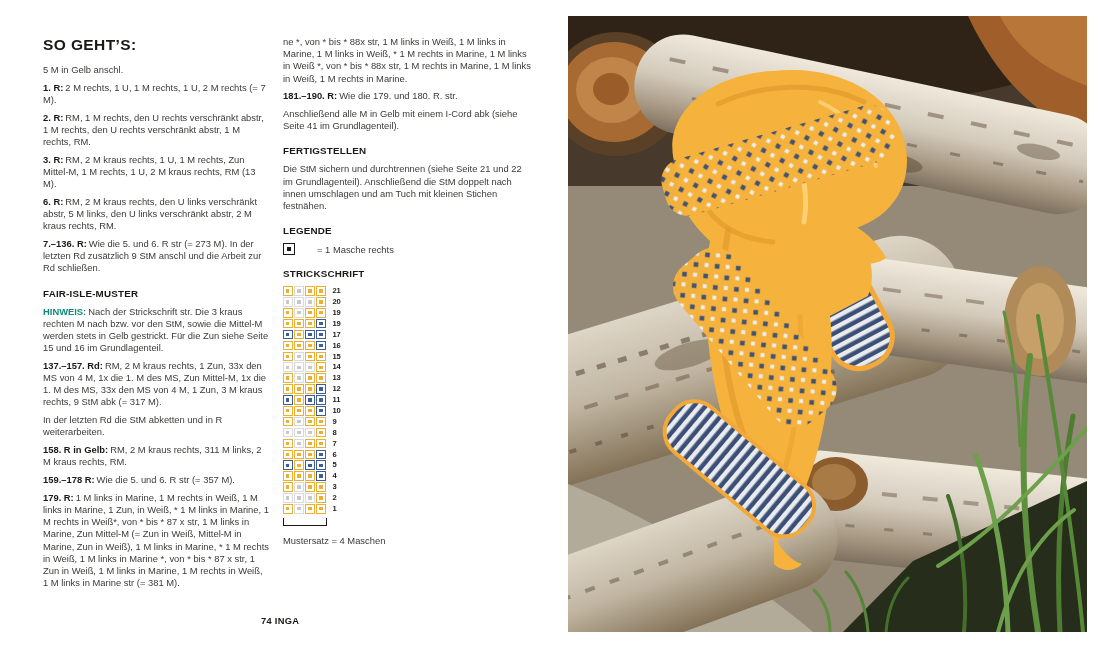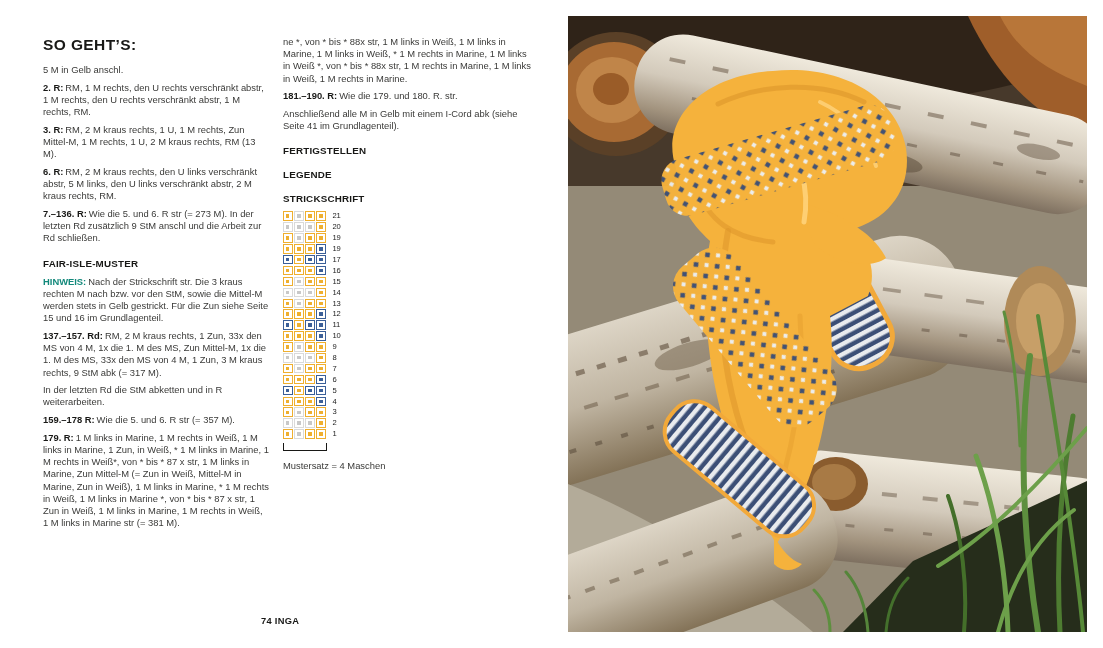--- a/index.html
+++ b/index.html
@@ -16,52 +16,61 @@
   b.teal{color:#13897b}
   .legend-row{display:flex;align-items:center;gap:22px;margin:2px 0 4px}
   .sym{width:10px;height:10px;border:1.5px solid #181816;display:inline-flex;align-items:center;justify-content:center;flex:none}
   .sym i{width:3.5px;height:3.5px;background:#181816;display:block}
   .legend-text{font-size:9.4px}
   #chart{margin-top:4px}
   .chart-row{display:flex;align-items:center;margin-bottom:1.4px}
   .cell{box-sizing:border-box;width:9.5px;height:9.5px;border:1.5px solid;background:#fff;
         display:inline-flex;align-items:center;justify-content:center;margin-right:1.6px;flex:none}
   .cell i{width:3.4px;height:3.4px;display:block}
-  .rownum{font-size:7.6px;font-weight:400;color:#222;margin-left:5px;line-height:1}
+  .rownum{font-size:7.6px;font-weight:700;color:#222;margin-left:5px;line-height:1}
   #bracket{width:42px;height:7px;border:1.2px solid #181816;border-top:none;margin-top:4px}
   #mustersatz{font-size:9.4px;margin-top:9px}
   #footer{position:absolute;left:261px;top:616px;font-size:9.3px;font-weight:700;color:#181816;letter-spacing:.3px}
   #photo{position:absolute;left:568px;top:16px;width:519px;height:616px}
   #photo svg{display:block;width:100%;height:100%}
 </style>
 </head>
 <body>
 
 <div class="col" id="col1">
   <h1>SO GEHT’S:</h1>
   <p><span>5 M in Gelb anschl.</span></p>
+  <p><b>1. R:</b><span>2 M rechts, 1 U, 1 M rechts, 1 U, 2 M rechts (= 7 M).</span></p>
   <p><b>2. R:</b><span>RM, 1 M rechts, den U rechts verschränkt abstr, 1 M rechts, den U rechts verschränkt abstr, 1 M rechts, RM.</span></p>
   <p><b>3. R:</b><span>RM, 2 M kraus rechts, 1 U, 1 M rechts, Zun Mittel-M, 1 M rechts, 1 U, 2 M kraus rechts, RM (13 M).</span></p>
   <p><b>6. R:</b><span>RM, 2 M kraus rechts, den U links verschränkt abstr, 5 M links, den U links verschränkt abstr, 2 M kraus rechts, RM.</span></p>
   <p><b>7.–136. R:</b><span>Wie die 5. und 6. R str (= 273 M). In der letzten Rd zusätzlich 9 StM anschl und die Arbeit zur Rd schließen.</span></p>
   <h2>FAIR-ISLE-MUSTER</h2>
   <p><b class="teal">HINWEIS:</b><span>Nach der Strickschrift str. Die 3 kraus rechten M nach bzw. vor den StM, sowie die Mittel-M werden stets in Gelb gestrickt. Für die Zun siehe Seite 15 und 16 im Grundlagenteil.</span></p>
   <p><b>137.–157. Rd:</b><span>RM, 2 M kraus rechts, 1 Zun, 33x den MS von 4 M, 1x die 1. M des MS, Zun Mittel-M, 1x die 1. M des MS, 33x den MS von 4 M, 1 Zun, 3 M kraus rechts, 9 StM abk (= 317 M).</span></p>
   <p><span>In der letzten Rd die StM abketten und in R weiterarbeiten.</span></p>
+  <p><b>158. R in Gelb:</b><span>RM, 2 M kraus rechts, 311 M links, 2 M kraus rechts, RM.</span></p>
   <p><b>159.–178 R:</b><span>Wie die 5. und 6. R str (= 357 M).</span></p>
   <p><b>179. R:</b><span>1 M links in Marine, 1 M rechts in Weiß, 1 M links in Marine, 1 Zun, in Weiß, * 1 M links in Marine, 1 M rechts in Weiß*, von * bis * 87 x str, 1 M links in Marine, Zun Mittel-M (= Zun in Weiß, Mittel-M in Marine, Zun in Weiß), 1 M links in Marine, * 1 M rechts in Weiß, 1 M links in Marine *, von * bis * 87 x str, 1 Zun in Weiß, 1 M links in Marine, 1 M rechts in Weiß, 1 M links in Marine str (= 381 M).</span></p>
 
 </div>
 
 <div class="col" id="col2">
   <p><span>ne *, von * bis * 88x str, 1 M links in Weiß, 1 M links in Marine, 1 M links in Weiß, * 1 M rechts in Marine, 1 M links in Weiß *, von * bis * 88x str, 1 M rechts in Marine, 1 M links in Weiß, 1 M rechts in Marine.</span></p>
   <p><b>181.–190. R:</b><span>Wie die 179. und 180. R. str.</span></p>
   <p><span>Anschließend alle M in Gelb mit einem I-Cord abk (siehe Seite 41 im Grundlagenteil).</span></p>
   <h2>FERTIGSTELLEN</h2>
+  <p><span>Die StM sichern und durchtrennen (siehe Seite 21 und 22 im Grundlagenteil). Anschließend die StM doppelt nach innen umschlagen und am Tuch mit kleinen Stichen festnähen.</span></p>
   <h2>LEGENDE</h2>
+  <div class="legend-row">
+    <span class="sym">
+        <i></i>
+      </span>
+    <span class="legend-text">= 1 Masche rechts</span>
+  </div>
   <h2>STRICKSCHRIFT</h2>
   <div id="chart">
       <div class="chart-row">
         <span class="cell" style="border-color: rgb(239, 175, 46);">
           <i style="background: rgb(239, 175, 46);"></i>
         </span>
         <span class="cell" style="border-color: rgb(218, 218, 218);">
           <i style="background: rgb(200, 200, 200);"></i>
         </span>
         <span class="cell" style="border-color: rgb(239, 175, 46);">

